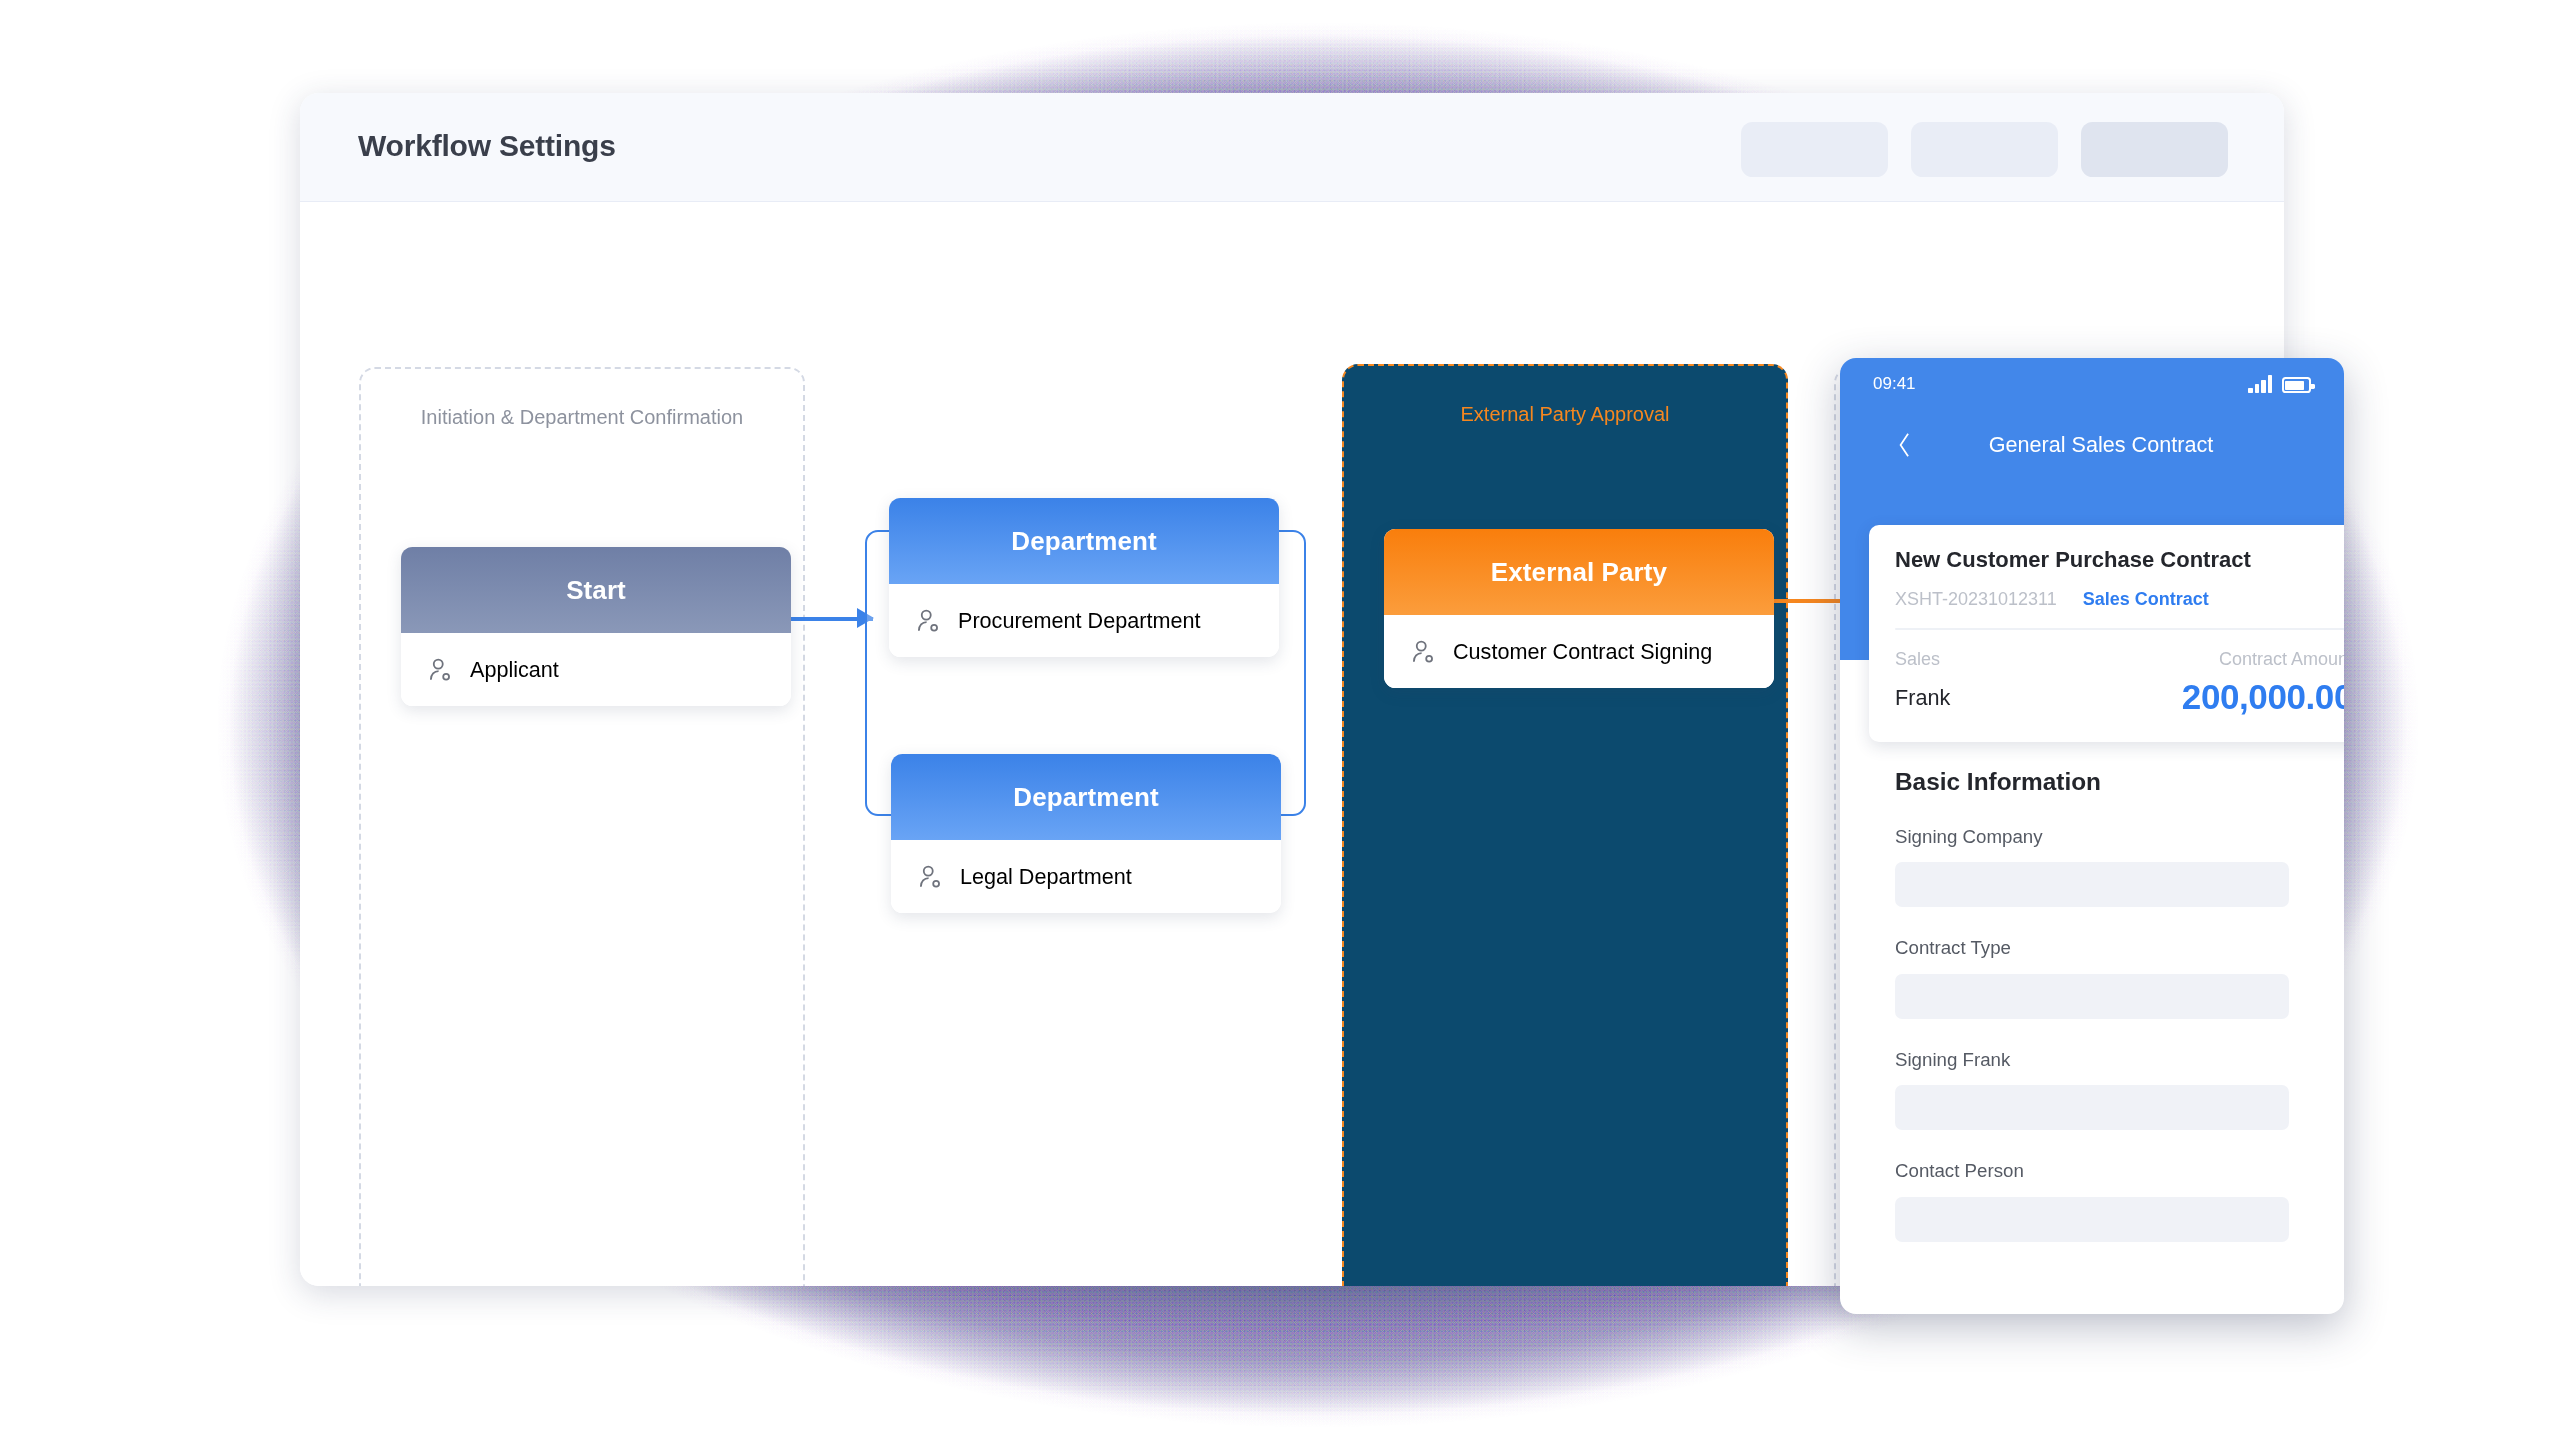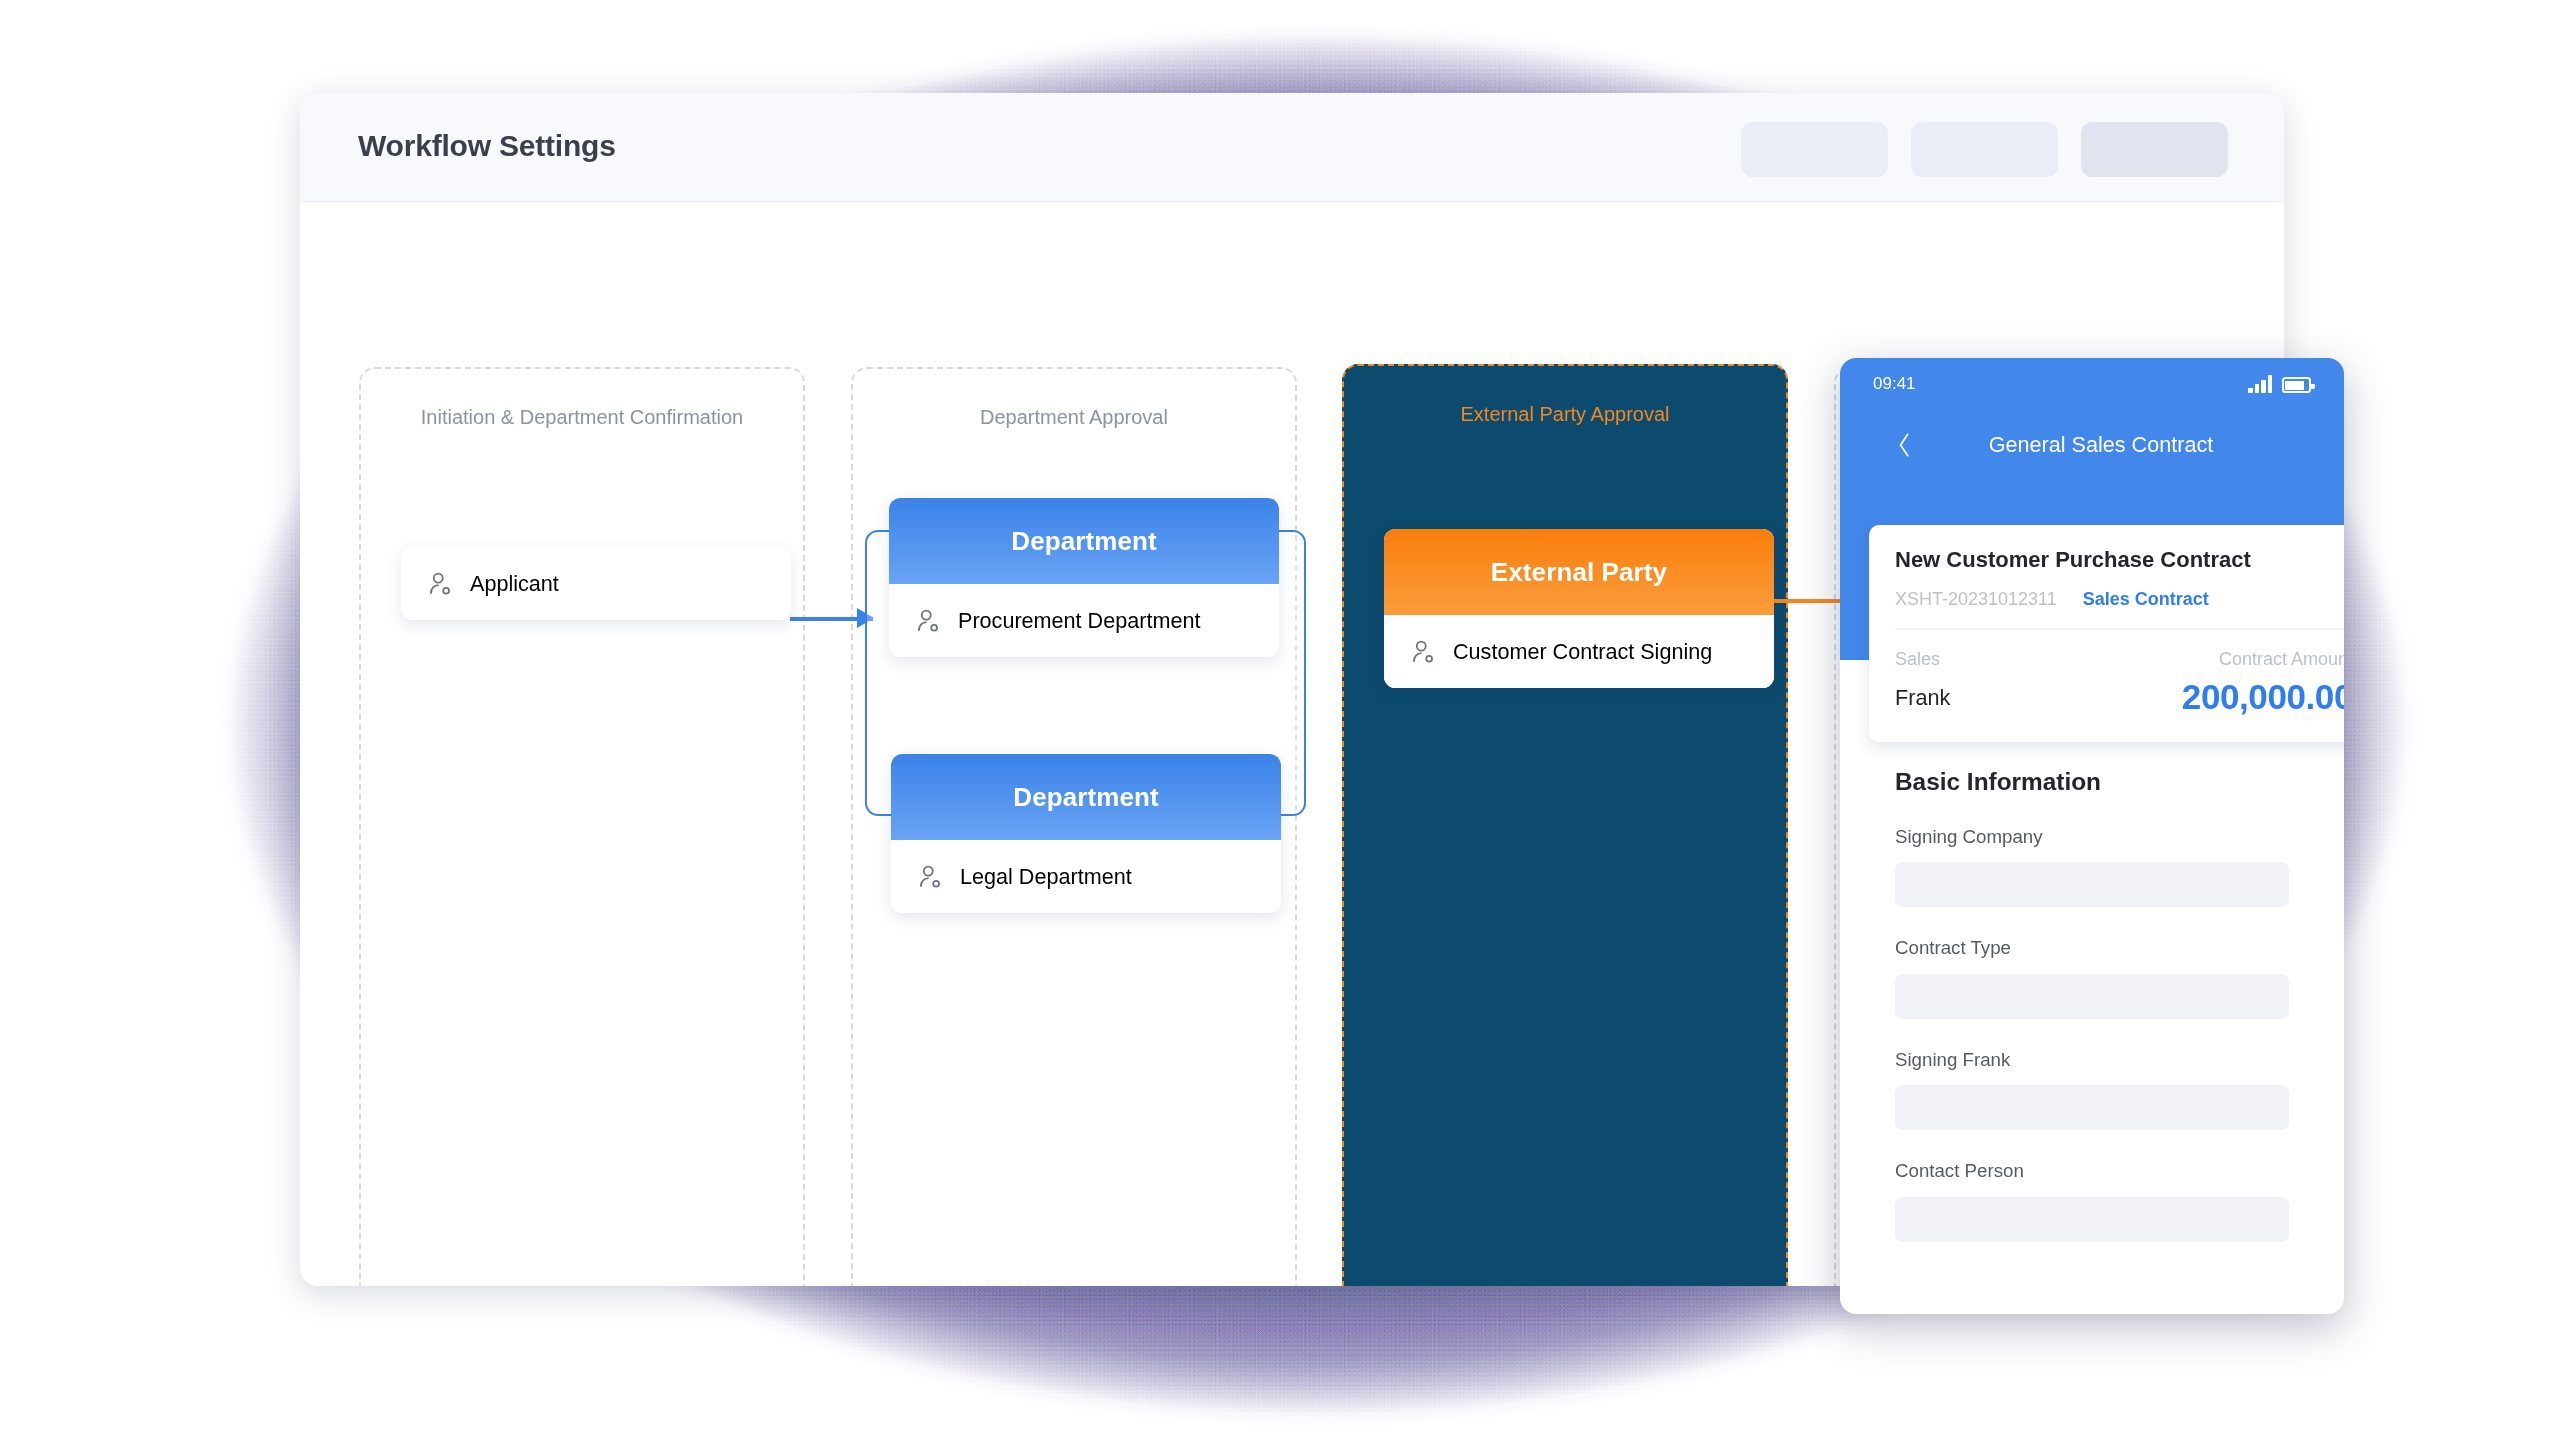--- a/index.html
+++ b/index.html
@@ -310,40 +310,38 @@
       <div class="header-btn-placeholder"></div>
       <div class="header-btn-placeholder primary"></div>
     </div>
   </div>
 
   <div id="workflow-canvas">
 
     <div class="lane" id="lane-1">
       <div class="lane-title">Initiation &amp; Department Confirmation</div>
     </div>
-    <div class="lane" id="lane-2">
-      <div class="lane-title">Department Approval</div>
-    </div>
     <div class="lane highlight" id="lane-3">
       <div class="lane-title">External Party Approval</div>
     </div>
     <div class="lane" id="lane-4">
       <div class="lane-title">Administrative</div>
     </div>
 
     <div class="connector" id="conn-1">
       <div class="bar"></div>
       <div class="head"></div>
     </div>
     <div class="connector" id="conn-2">
       <div class="bar"></div>
       <div class="head"></div>
     </div>
 
     <div class="node" id="node-start">
+      <div class="node-head slate">Start</div>
       <div class="node-body">
         <svg class="person-icon" viewBox="0 0 24 24" fill="none" stroke="#6f737d" stroke-width="1.6">
           <circle cx="10" cy="7.2" r="4"></circle>
           <path d="M3.4 21c0-4.6 3.1-7.6 6.9-7.6"></path>
           <circle cx="17" cy="18.4" r="2.6"></circle>
         </svg>
         <span class="label">Applicant</span>
       </div>
     </div>
 

